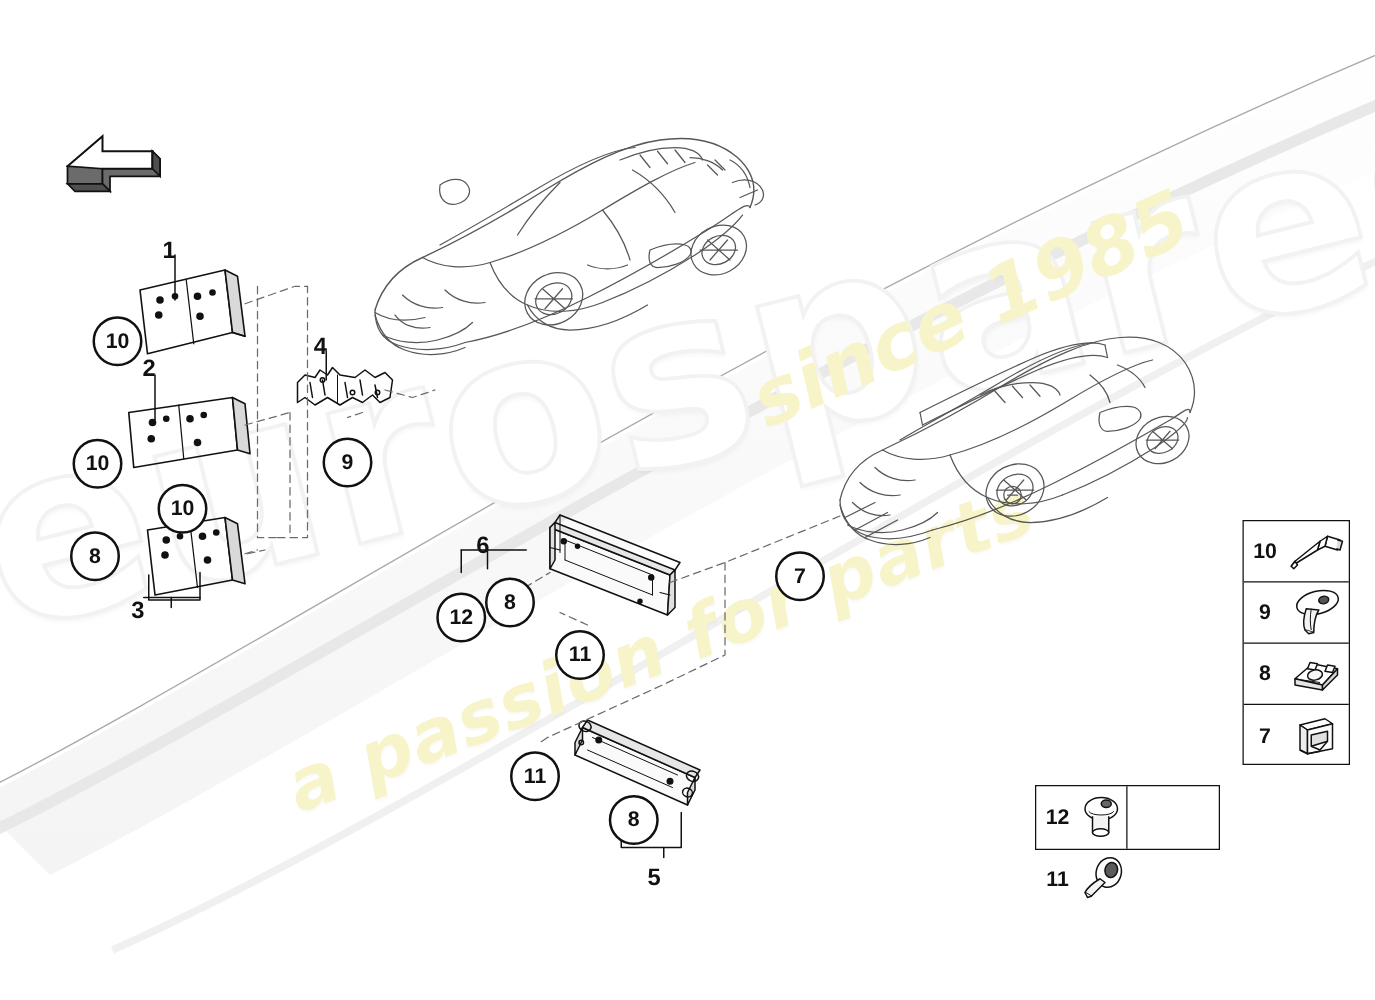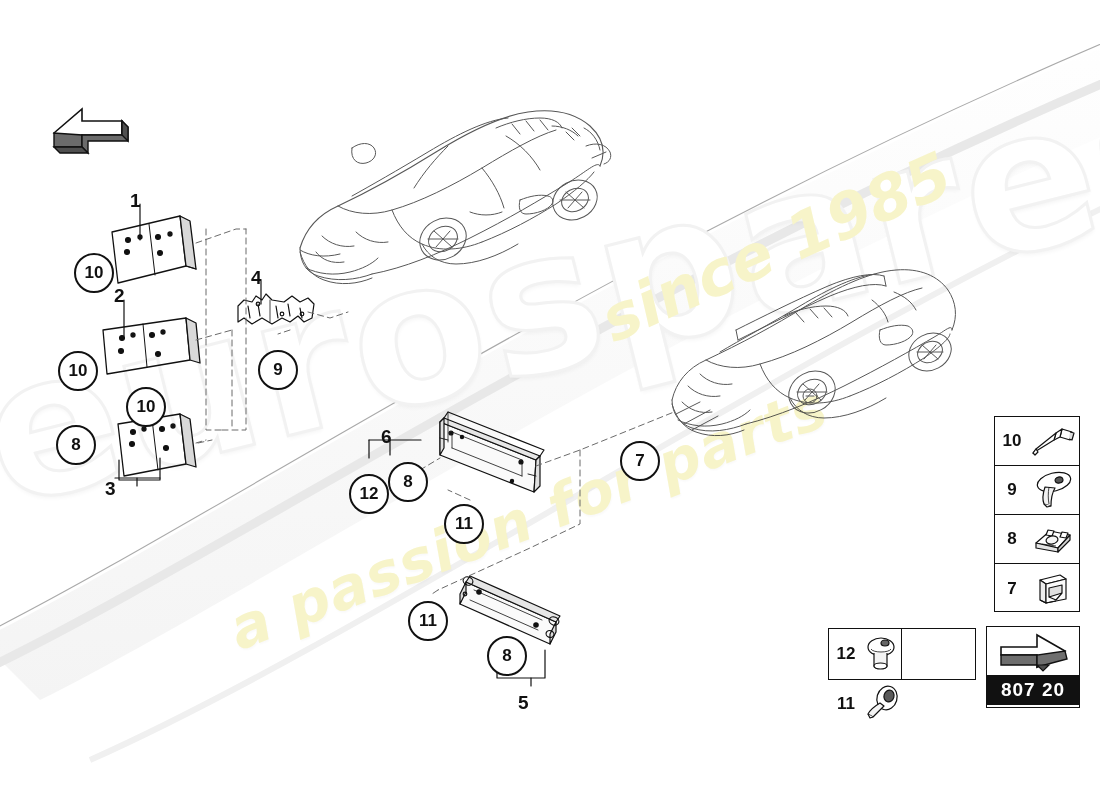--- a/index.html
+++ b/index.html
@@ -464,25 +464,14 @@
             <ellipse cx="28" cy="14" rx="10" ry="12" transform="rotate(16 28 14)"></ellipse>
             <ellipse cx="30" cy="12" rx="5" ry="6" transform="rotate(16 30 12)" fill="#5a5a5a"></ellipse>
             <path d="M21,19 C16,22 11,26 9,30 L14,33 C18,29 22,25 25,22 Z" fill="#f4f4f4"></path>
             <path d="M9,30 L11,34 L14,33"></path>
           </g>
         </svg>
       </div>
     </div>
   </div>
 
-  <div id="badge">
-    <div class="badge-art">
-      <svg width="80" height="44" viewBox="0 0 80 44">
-        <path d="M8,18 L44,18 L44,6 L72,22 L44,38 L44,26 L8,26 Z" fill="#fff" stroke="#111" stroke-width="1.6"></path>
-        <path d="M8,26 L8,36 L44,36 L44,26 Z" fill="#6e6e6e" stroke="#111" stroke-width="1.4"></path>
-        <path d="M44,38 L44,26 L72,22 L74,30 Z" fill="#6e6e6e" stroke="#111" stroke-width="1.4"></path>
-        <path d="M44,36 L50,42 L56,36 Z" fill="#4d4d4d" stroke="#111" stroke-width="1.2"></path>
-      </svg>
-    </div>
-    <div class="badge-bar">807 20</div>
-  </div>
 
 </div>
 
 </body></html>

